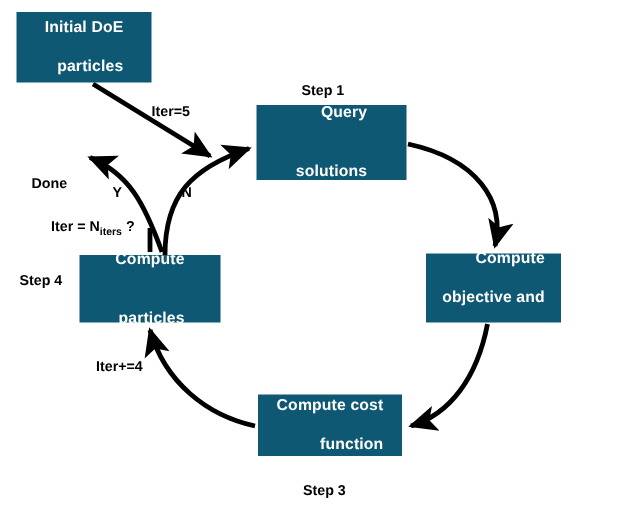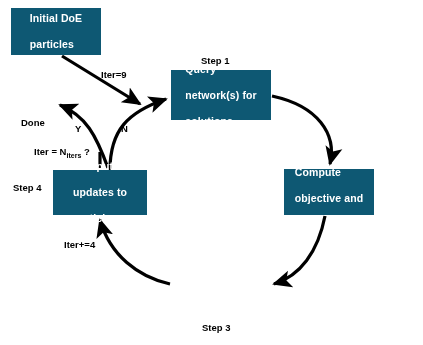--- a/index.html
+++ b/index.html
@@ -26,21 +26,21 @@
     position: absolute;
     box-sizing: border-box;
     background: #0e5873;
     color: #ffffff;
     font-weight: bold;
     font-size: 10.5px;
     line-height: 13px;
     display: flex;
     align-items: center;
     justify-content: center;
-    text-align: left;
+    text-align: right;
     letter-spacing: 0.1px;
     z-index: 3;
   }
   .node span { display: block; padding: 0 3px; }
 
   .edge-label {
     position: absolute;
     color: #000000;
     font-weight: bold;
     font-size: 9.5px;
@@ -105,33 +105,36 @@
     <path d="M170,284 C138,277 110,255 100,220" fill="none" stroke="#000000" stroke-width="3.2" marker-end="url(#arrowhead)"></path>
 
     <path d="M100,168 L100,152" fill="none" stroke="#000000" stroke-width="3.2"></path>
   </svg>
 
   <div class="node" id="node-initial">
     <span><span>Initial DoE</span><br><span>particles</span></span>
   </div>
 
   <div class="node" id="node-step1">
-    <span><span>Query</span><br><span>network(s) for</span><br><span>solutions</span></span>
+    <span><span>Query</span><br><br><span>solutions</span></span>
   </div>
 
   <div class="node" id="node-step2">
     <span><span>Compute</span><br><span>objective and</span><br></span>
   </div>
 
+  <div class="node" id="node-step3">
+    <span><span>Compute cost</span><br><span>function</span></span>
+  </div>
 
   <div class="node" id="node-step4">
-    <span><span>Compute</span><br><span>updates to</span><br><span>particles</span></span>
+    <span><span>Compute</span><br><br><span>particles</span></span>
   </div>
 
-  <div class="edge-label" id="lbl-iter0">Iter=9</div>
+  <div class="edge-label" id="lbl-iter0">Iter=5</div>
   <div class="edge-label" id="lbl-done">Done</div>
   <div class="edge-label" id="lbl-y">Y</div>
   <div class="edge-label" id="lbl-n">N</div>
   <div class="edge-label" id="lbl-cond"><span>Iter = N</span><span class="sub">iters</span><span> ?</span></div>
   <div class="edge-label" id="lbl-iterinc">Iter+=4</div>
 
   <div class="step-label" id="cap-step1">Step 1</div>
   <div class="step-label" id="cap-step2">Step 2</div>
   <div class="step-label" id="cap-step3">Step 3</div>
   <div class="step-label" id="cap-step4">Step 4</div>

